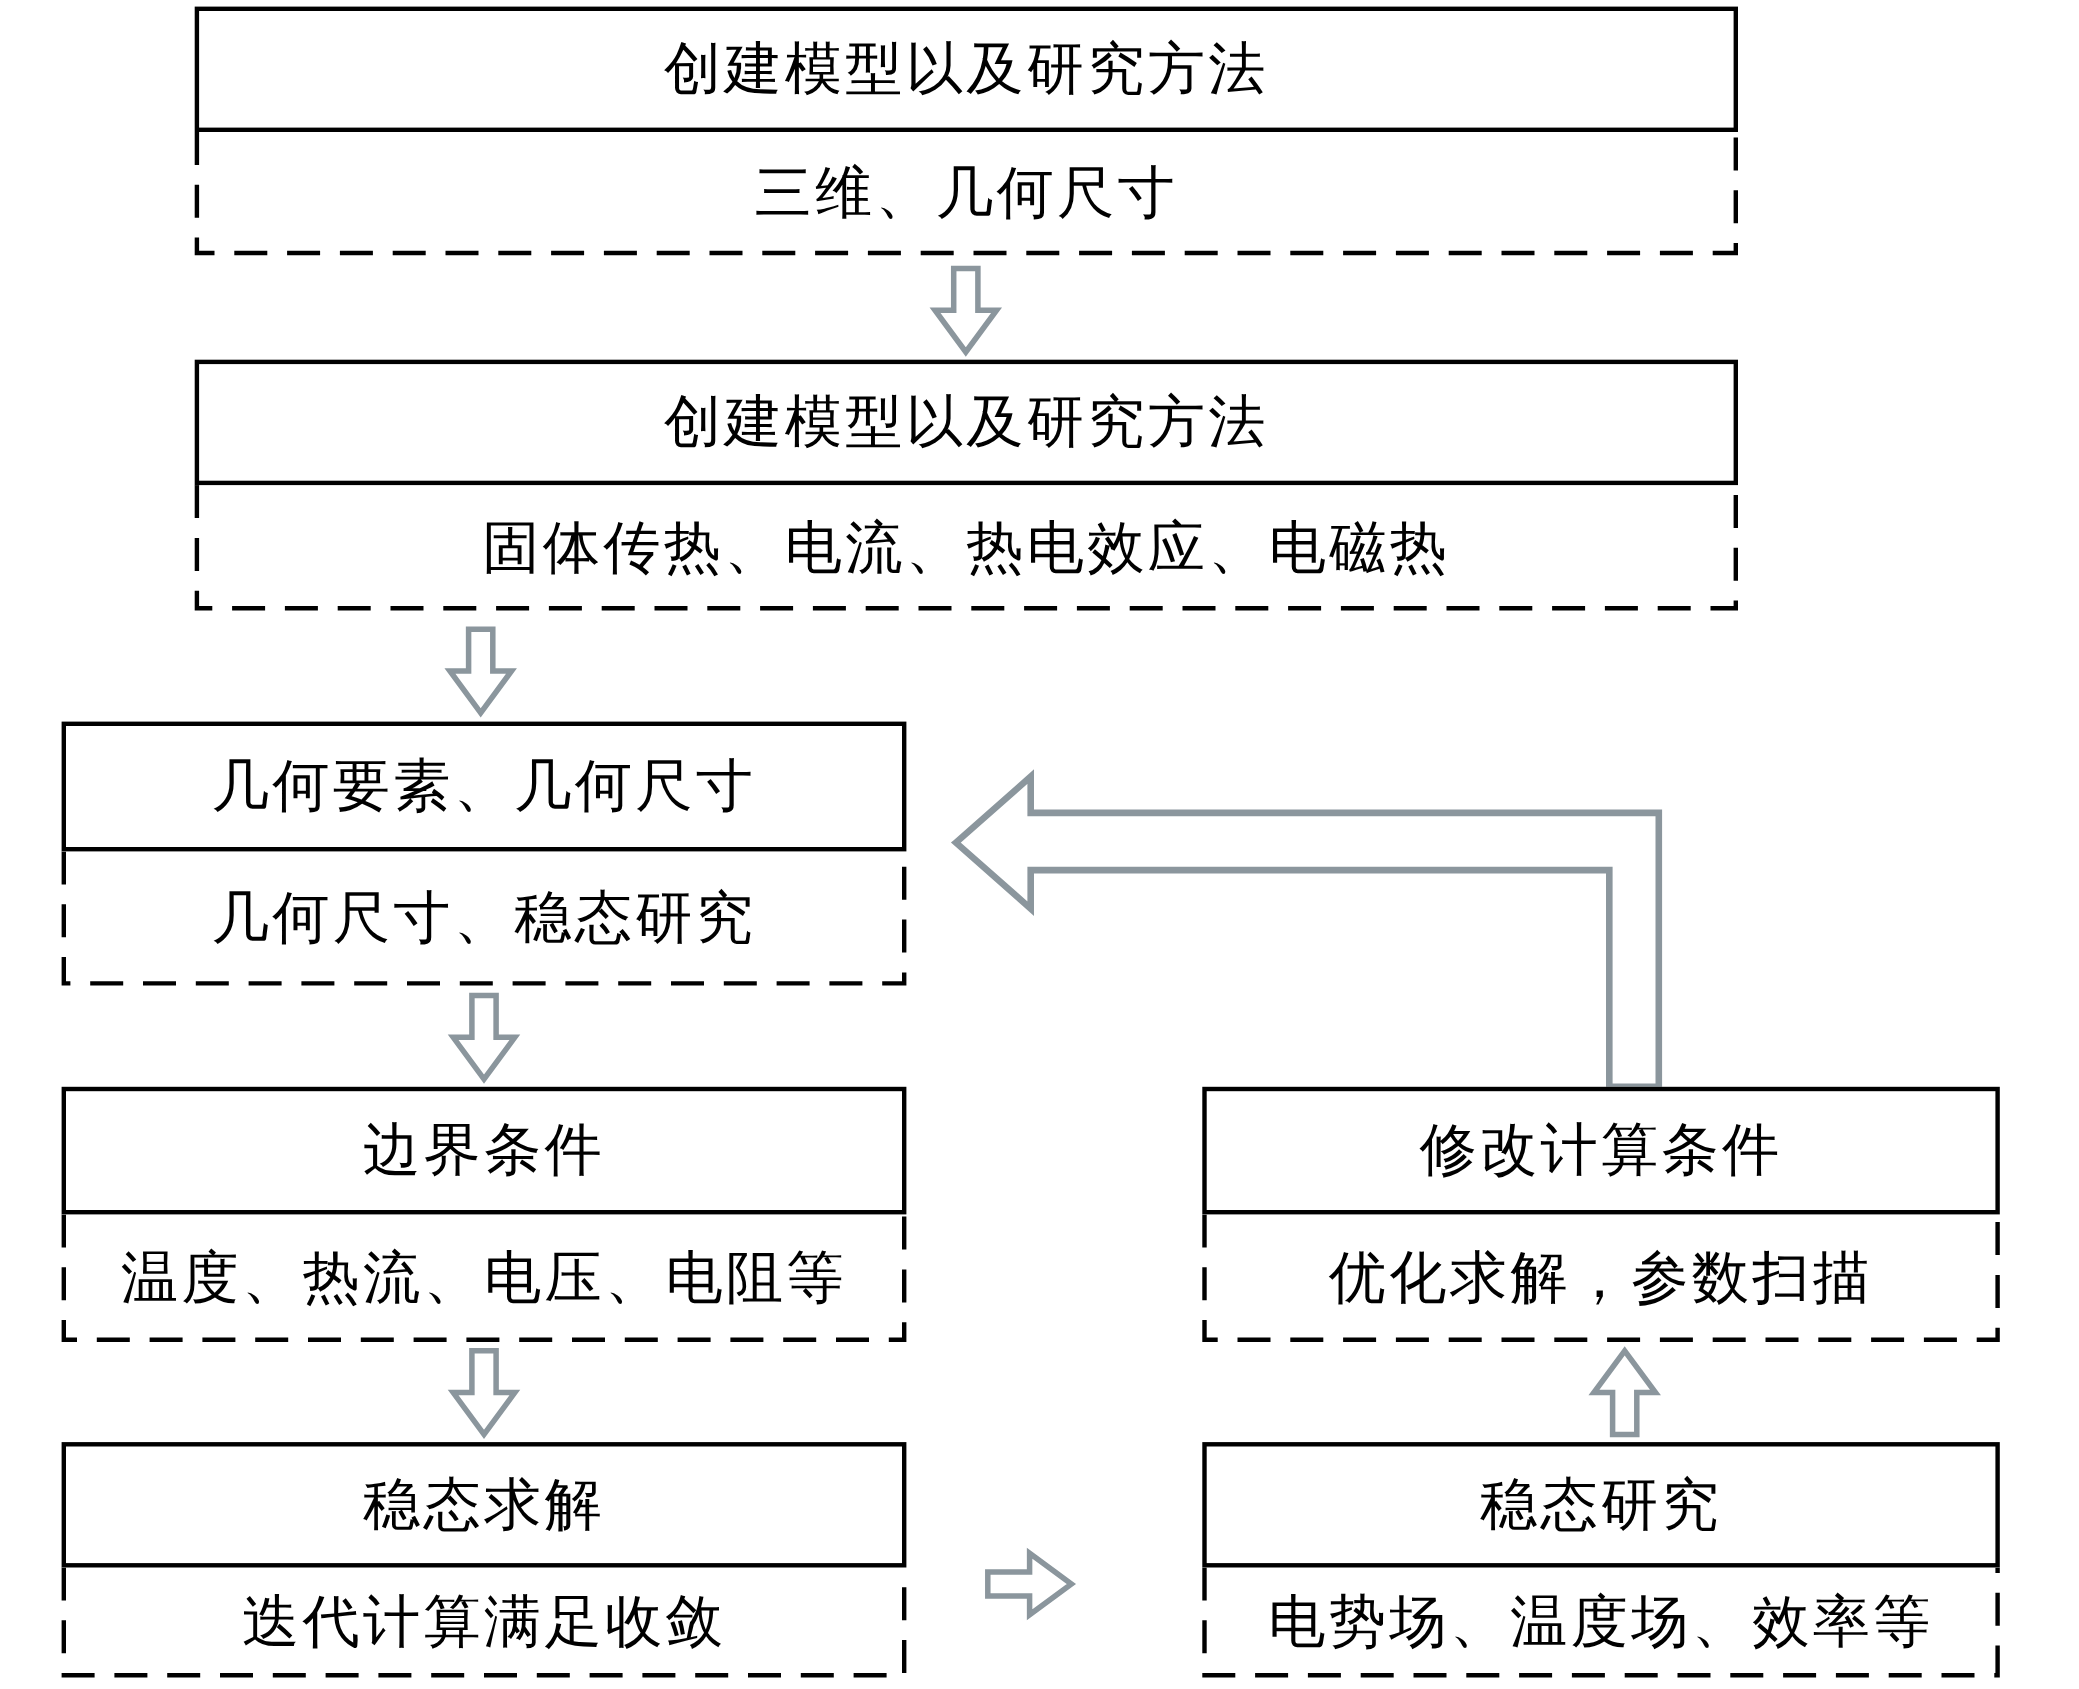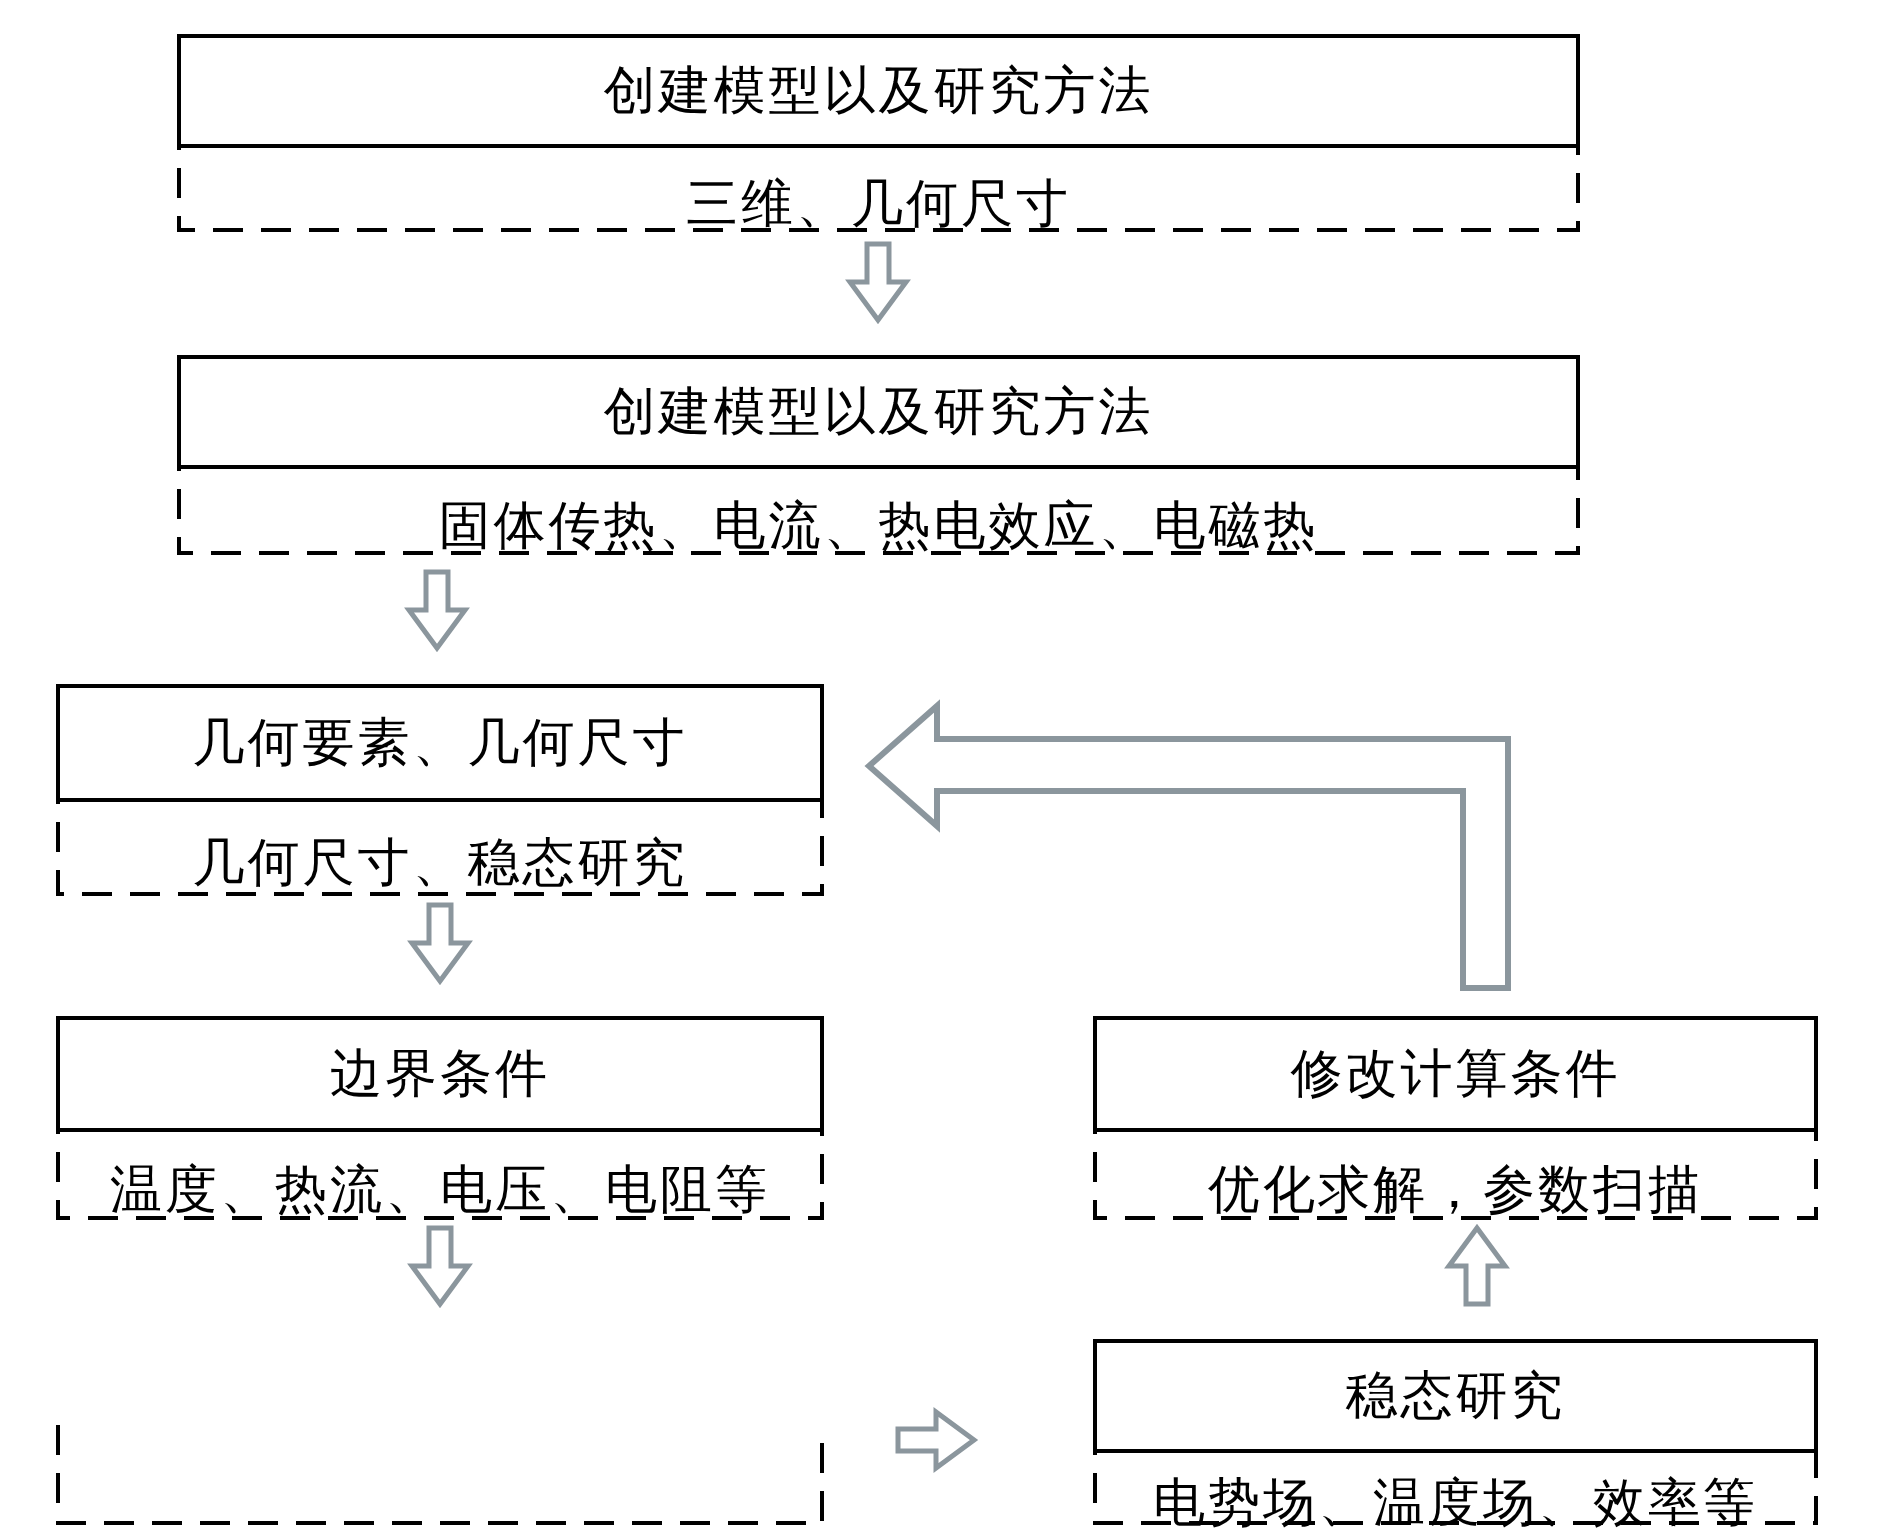--- a/index.html
+++ b/index.html
@@ -12,21 +12,21 @@
     overflow: hidden;
     font-family: "Liberation Serif", "DejaVu Serif", serif;
     color: #000000;
   }
   .layer {
     position: absolute;
     left: 0; top: 0;
     width: 1890px; height: 1535px;
     pointer-events: none;
   }
-  .node { position: absolute; margin-top: 28px; }
+  .node { position: absolute; }
   .node-title {
     border: 4px solid #000000;
     background: #ffffff;
     display: flex;
     align-items: center;
     justify-content: center;
     font-size: 52px;
     letter-spacing: 3px;
     white-space: nowrap;
   }
@@ -81,20 +81,24 @@
   <div class="node" style="left:56px; top:656px; width:768px;">
     <div class="node-title" style="height:118px;">几何要素、几何尺寸</div>
     <div class="node-detail" style="height:122px;">几何尺寸、稳态研究</div>
   </div>
 
   <div class="node" style="left:56px; top:988px; width:768px;">
     <div class="node-title" style="height:116px;">边界条件</div>
     <div class="node-detail" style="height:116px;">温度、热流、电压、电阻等</div>
   </div>
 
+  <div class="node" style="left:56px; top:1311px; width:768px;">
+    <div class="node-title" style="height:114px;">稳态求解</div>
+    <div class="node-detail" style="height:100px;">迭代计算满足收敛</div>
+  </div>
 
   <div class="node" style="left:1093px; top:988px; width:725px;">
     <div class="node-title" style="height:116px;">修改计算条件</div>
     <div class="node-detail" style="height:116px;">优化求解，参数扫描</div>
   </div>
 
   <div class="node" style="left:1093px; top:1311px; width:725px;">
     <div class="node-title" style="height:114px;">稳态研究</div>
     <div class="node-detail" style="height:100px;">电势场、温度场、效率等</div>
   </div>

